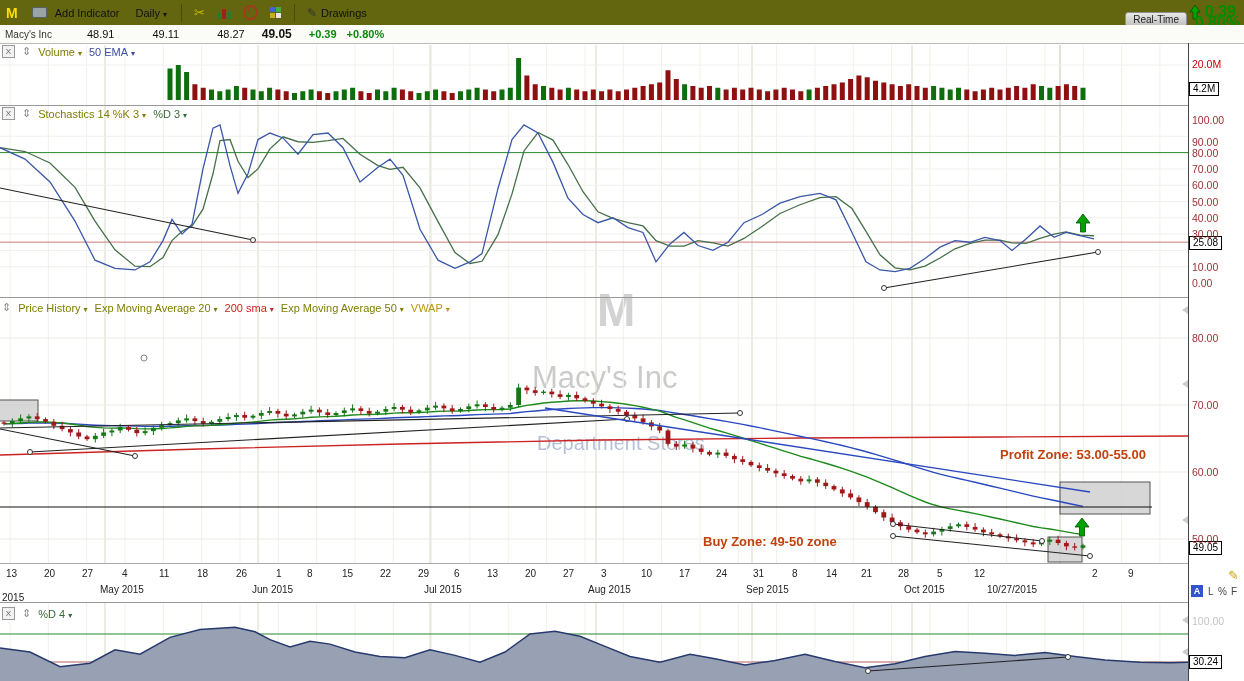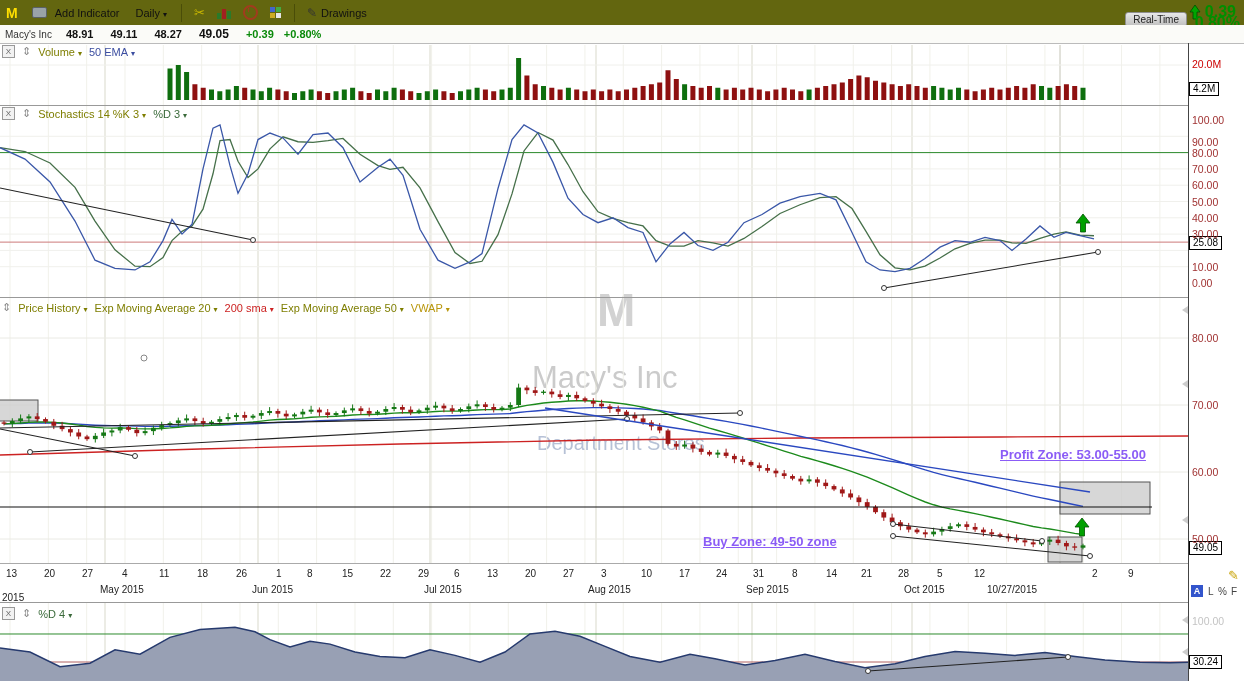--- a/index.html
+++ b/index.html
@@ -28,37 +28,37 @@
   .gridicon{width:12px;height:12px;display:grid;grid-template-columns:5px 5px;grid-template-rows:5px 5px;gap:1px;margin:0 6px;}
   .gridicon i{display:block;}
   .pencil{color:#333;font-size:12px;margin:0 4px 0 6px;}
   .rt-badge{position:absolute;right:57px;top:12px;z-index:3;background:linear-gradient(#e8e8e8,#bfbfbf);
             border:1px solid #8f8f8f;border-radius:3px;font-size:10px;color:#222;padding:0 7px;line-height:13px;}
   .chg-up{position:absolute;z-index:3;color:#008f00;font-size:16px;font-weight:bold;}
   
   .quote{position:absolute;left:0;top:25px;width:1244px;height:18px;background:#fbfbf8;z-index:3;
          display:flex;align-items:center;font-size:11px;color:#111;}
   .qname{font-size:10px;color:#333;margin:0 14px 0 5px;}
-  .qnum{font-weight:bold;margin-right:17px;}
+  .qnum{font-weight:normal;margin-right:17px;margin-left:21px;}
   .qlast{font-size:12px;font-weight:bold;margin-right:17px;}
   .qchg{color:#0a8a0a;font-weight:bold;margin-right:10px;}
   
   .phead{position:absolute;z-index:2;display:flex;align-items:center;gap:7px;font-size:11px;white-space:nowrap;}
   .xbox{display:inline-block;width:11px;height:11px;border:1px solid #999;background:#f2f2f2;color:#666;
         font-size:8px;line-height:11px;text-align:center;}
   .updn{color:#888;font-size:11px;}
   .olive{color:#7e7e00;} .dgreen{color:#3a6a3a;} .red{color:#cc2222;} .blue{color:#3b4da0;} .gold{color:#b8960b;}
   
   .axlab{position:absolute;left:1192px;z-index:2;font-size:10.5px;color:#a03232;white-space:nowrap;}
   .axlab.redvol{color:#cc0000;}
   .axlab.faint{color:#c4c4c4;}
   .badge{position:absolute;left:1189px;z-index:2;background:#fff;border:1px solid #000;font-size:10px;
          padding:0 3px;line-height:12px;color:#000;white-space:nowrap;}
   .dlab{position:absolute;z-index:2;font-size:10px;color:#222;white-space:nowrap;}
-  .ann{position:absolute;z-index:2;font-size:13px;font-weight:600;color:#8b5cf6;white-space:nowrap;text-decoration:underline;}
+  .ann{position:absolute;z-index:2;font-size:13px;font-weight:600;color:#c2410c;white-space:nowrap;}
   .tri{position:absolute;z-index:2;width:0;height:0;border-top:4px solid transparent;
        border-bottom:4px solid transparent;border-right:6px solid #ccc;}
   .corner-pencil{position:absolute;left:1228px;top:568px;z-index:2;color:#c9a40a;font-size:13px;}
   .tabA{position:absolute;left:1191px;top:585px;z-index:2;width:12px;height:12px;background:#3355cc;color:#fff;
         font-size:9px;line-height:12px;text-align:center;font-weight:bold;}
   .tabL{position:absolute;z-index:2;font-size:10px;color:#444;top:586px;}
 </style>
 </head>
 <body>
 

